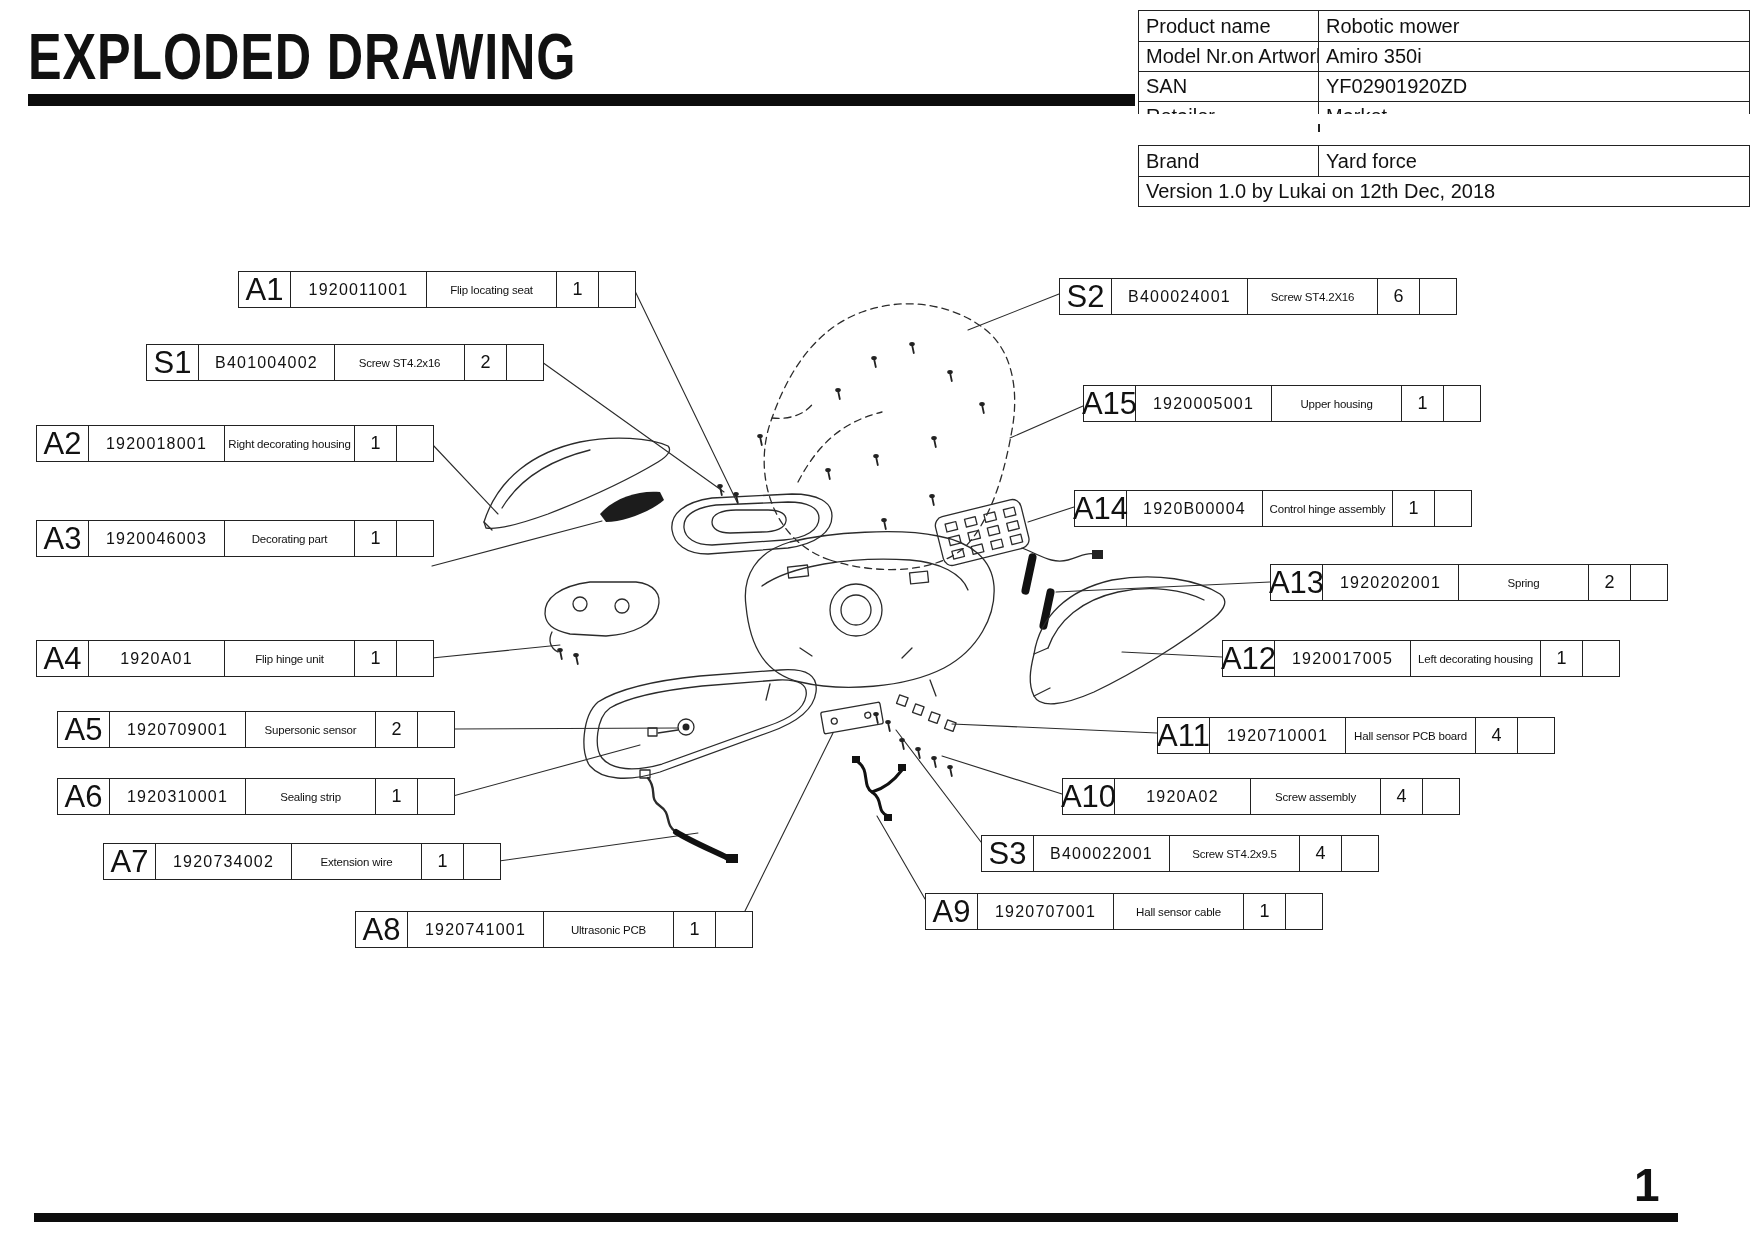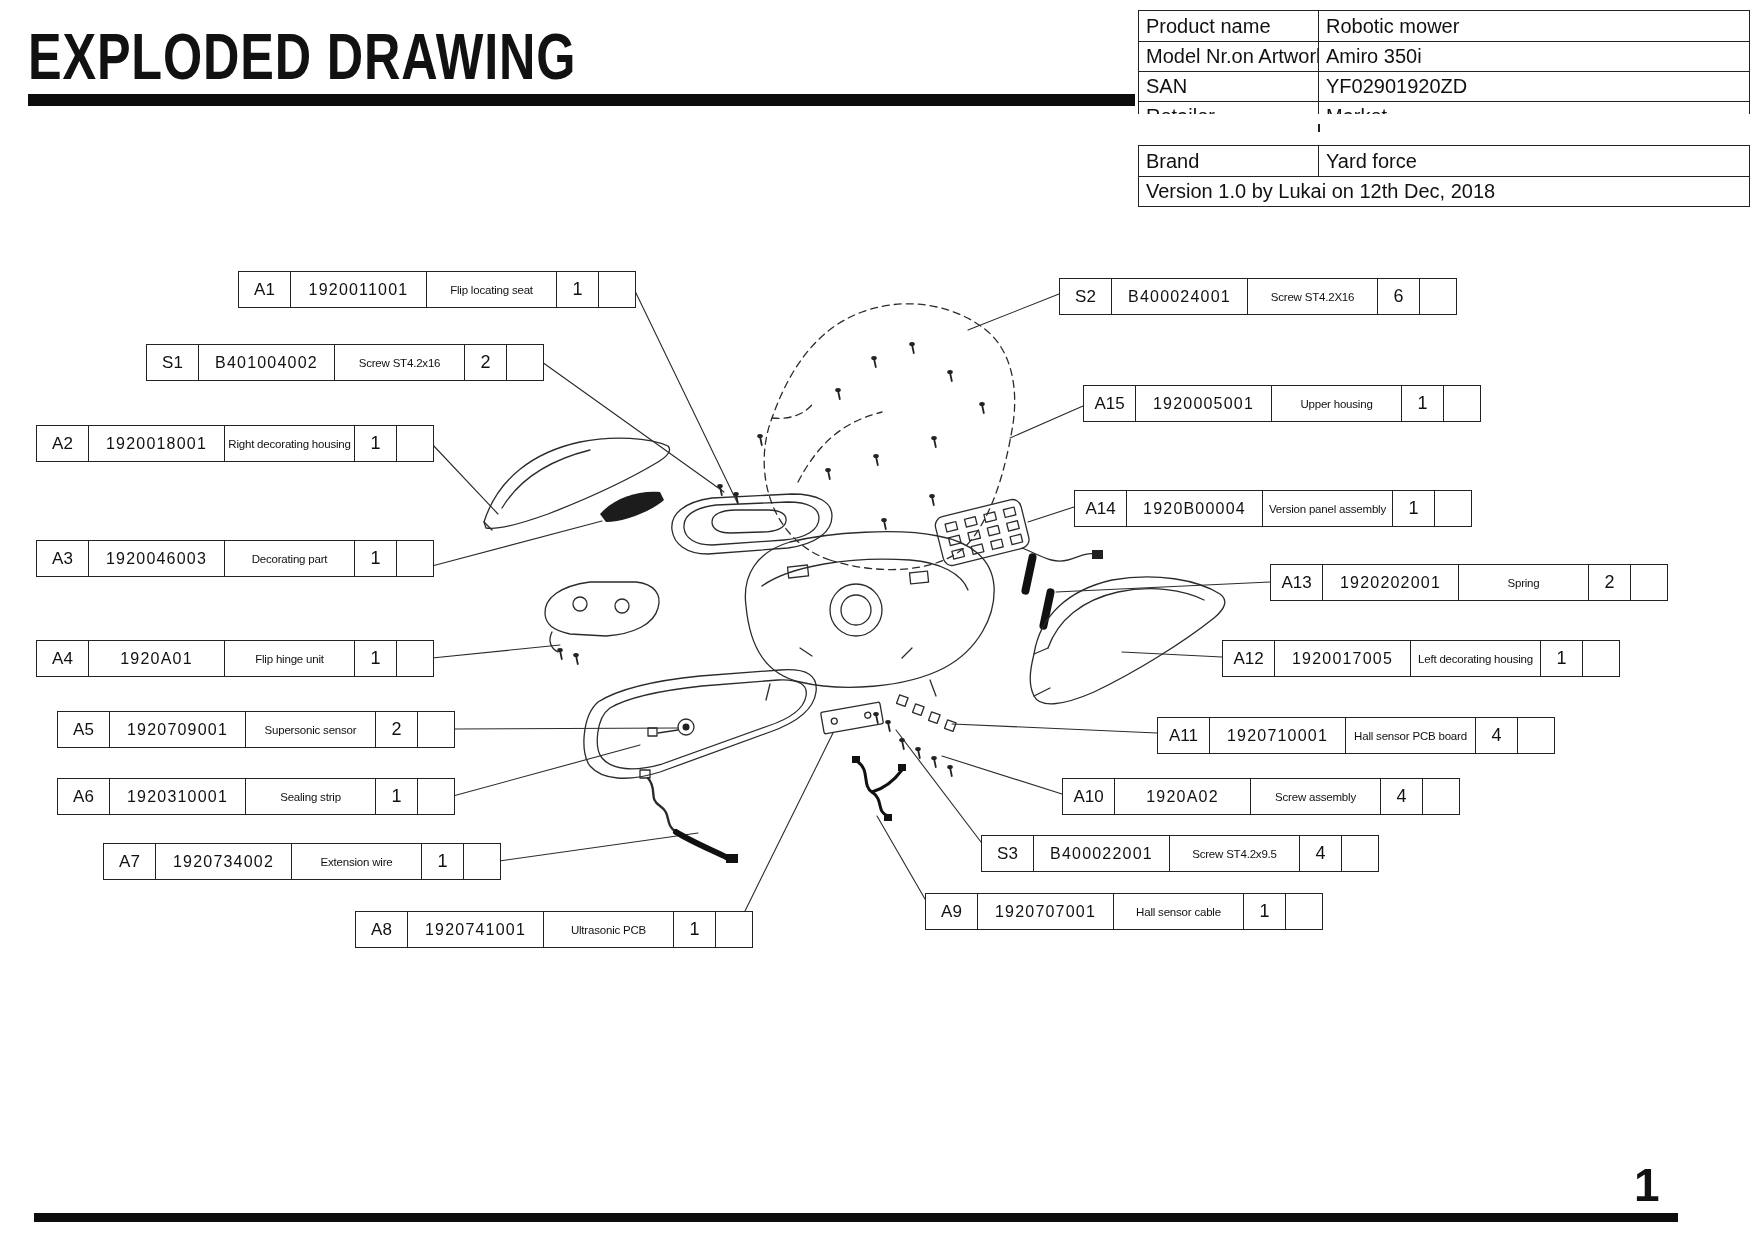--- a/index.html
+++ b/index.html
@@ -29,21 +29,21 @@
 
   
   .plabel {
     position:absolute; display:flex; height:37px; background:#fff;
     border:1.6px solid #222; z-index:5;
   }
   .plabel .c {
     display:flex; align-items:center; justify-content:center;
     height:100%; border-right:1.4px solid #222; white-space:nowrap;
   }
-  .plabel .id   { width:52px;  font-size:17px; }
+  .plabel .id   { width:52px;  font-size:31px; }
   .plabel .num  { width:136px; font-size:16px; letter-spacing:1.2px; }
   .plabel .desc { width:130px; font-size:11.5px; letter-spacing:-0.2px; }
   .plabel .qty  { width:42px;  font-size:18px; }
   .plabel .empty{ width:36px;  border-right:none; }
 
   
   svg.art { position:absolute; left:0; top:0; z-index:1; }
 
   
   .page-number { position:absolute; left:1634px; top:1158px; font-size:46px; font-weight:bold; }
@@ -271,21 +271,21 @@
       <span class="c qty">2</span>
       <span class="c empty"></span>
   </div>
   <div class="plabel" style="left:36px;top:425px">
     <span class="c id">A2</span>
       <span class="c num">1920018001</span>
       <span class="c desc">Right decorating housing</span>
       <span class="c qty">1</span>
       <span class="c empty"></span>
   </div>
-  <div class="plabel" style="left:36px;top:540px">
+  <div class="plabel" style="left:36px;top:520px">
     <span class="c id">A3</span>
       <span class="c num">1920046003</span>
       <span class="c desc">Decorating part</span>
       <span class="c qty">1</span>
       <span class="c empty"></span>
   </div>
   <div class="plabel" style="left:36px;top:640px">
     <span class="c id">A4</span>
       <span class="c num">1920A01</span>
       <span class="c desc">Flip hinge unit</span>
@@ -351,21 +351,21 @@
   <div class="plabel" style="left:1270px;top:564px">
     <span class="c id">A13</span>
       <span class="c num">1920202001</span>
       <span class="c desc">Spring</span>
       <span class="c qty">2</span>
       <span class="c empty"></span>
   </div>
   <div class="plabel" style="left:1074px;top:490px">
     <span class="c id">A14</span>
       <span class="c num">1920B00004</span>
-      <span class="c desc">Version panel assembly</span>
+      <span class="c desc">Control hinge assembly</span>
       <span class="c qty">1</span>
       <span class="c empty"></span>
   </div>
   <div class="plabel" style="left:1083px;top:385px">
     <span class="c id">A15</span>
       <span class="c num">1920005001</span>
       <span class="c desc">Upper housing</span>
       <span class="c qty">1</span>
       <span class="c empty"></span>
   </div>

